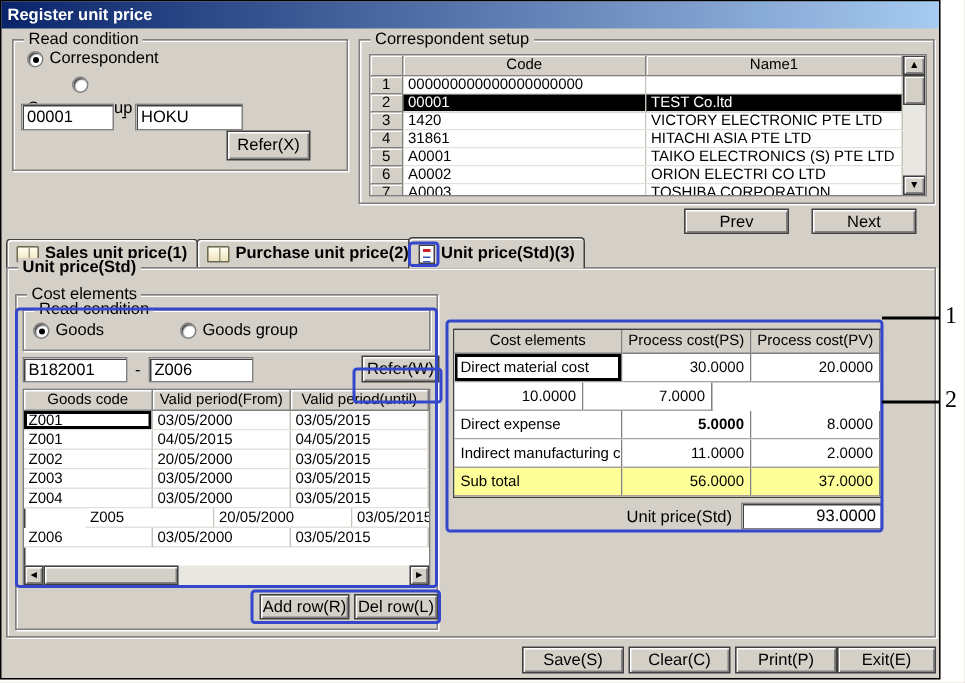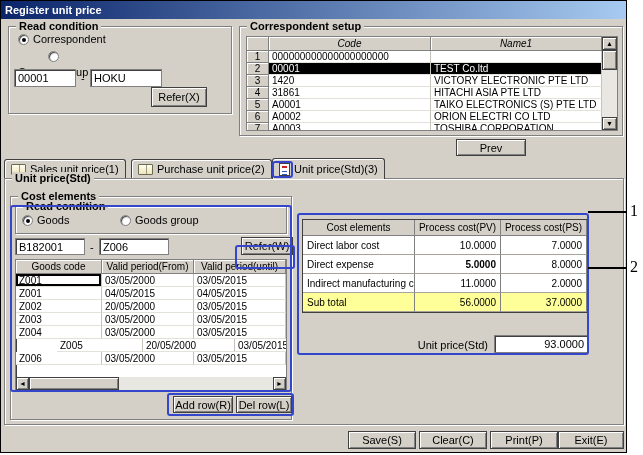--- a/index.html
+++ b/index.html
@@ -5,21 +5,21 @@
   * { margin:0; padding:0; box-sizing:border-box; }
   body { font-family:"Liberation Sans","DejaVu Sans",sans-serif; }
   .screen { position:relative; width:643px; height:455px; background:#ffffff; overflow:hidden; font-size:11px; color:#000; }
   .dialog { position:absolute; left:0; top:0; width:627px; height:453px; border:1px solid #000; background:#d4d0c8; }
 
   .titlebar { position:absolute; left:0; top:0; right:0; height:18px;
     background:linear-gradient(90deg,#0a246a,#a6caf0);
     color:#fff; font-weight:bold; font-size:11px; display:flex; align-items:center; padding-left:4px; }
 
   .group { position:absolute; border:1px solid #808080; box-shadow:1px 1px 0 #fff, inset 1px 1px 0 #fff; }
-  .glabel { position:absolute; top:-7px; left:7px; background:#d4d0c8; padding:0 3px; font-size:11px; line-height:12px; white-space:nowrap;font-weight:bold; }
+  .glabel { position:absolute; top:-7px; left:7px; background:#d4d0c8; padding:0 3px; font-size:11px; line-height:12px; white-space:nowrap; }
 
   .btn { position:absolute; background:#d4d0c8; border:1px solid #404040;
     box-shadow:inset 1px 1px 0 #fff, inset -1px -1px 0 #808080;
     display:flex; align-items:center; justify-content:center; font-size:11px; cursor:default; white-space:nowrap; }
 
   .tin { position:absolute; background:#fff; border:1px solid #808080;
     box-shadow:inset 1px 1px 0 #404040, inset -1px -1px 0 #fff;
     font-family:inherit; font-size:11px; padding:0 3px; }
 
   .radio { position:absolute; display:flex; align-items:center; gap:4px; }
@@ -47,21 +47,21 @@
     display:flex; align-items:center; justify-content:center; font-size:7px; line-height:1; flex:0 0 auto; }
   .sb.v { width:15px; height:13px; }
   .sb.h { width:13px; height:13px; }
   .strack { flex:1; position:relative; }
   .sthumb { position:absolute; background:#d4d0c8; border:1px solid #404040;
     box-shadow:inset 1px 1px 0 #fff, inset -1px -1px 0 #808080; }
 
   .tab { position:absolute; top:1px; height:19px; background:#d4d0c8;
     border:1px solid #404040; border-bottom:none; border-radius:3px 3px 0 0;
     box-shadow:inset 1px 1px 0 #fff; display:flex; align-items:center; gap:4px; padding:0 6px;
-    font-weight:normal; font-size:11px; white-space:nowrap; }
+    font-weight:bold; font-size:11px; white-space:nowrap; }
   .tab.active { top:0; height:21px; z-index:6; }
 
   .book-icon { width:15px; height:11px; background:linear-gradient(180deg,#fffef0,#efe4bc);
     border:1px solid #6b6b50; border-radius:1px; position:relative; flex:0 0 auto; }
   .book-icon::after { content:""; position:absolute; left:50%; top:0; bottom:0; width:1px; background:#9a9a80; }
   .page-icon { width:11px; height:13px; background:#fff; border:1px solid #404040; position:relative; flex:0 0 auto; }
   .page-icon::before { content:""; position:absolute; left:2px; top:2px; right:2px; height:2px; background:#cc2222; }
   .page-icon::after { content:""; position:absolute; left:2px; top:7px; right:2px; height:1px; background:#3355bb; box-shadow:0 3px 0 #3355bb; }
 
   .cost-table { position:absolute; border:1px solid #404040; background:#fff; }
@@ -105,21 +105,21 @@
       <span class="lbl" style="left:72px; top:45px;">-</span>
       <input class="tin" style="left: 81px; top: 42px; width: 72px; height: 18px;" readonly="" value="HOKU">
       <div class="btn" style="left:142px; top:60px; width:56px; height:20px;">
         <span>Refer(X)</span>
       </div>
     </div>
 
     <div class="group" style="left:238px; top:25px; width:384px; height:110px;">
       <span class="glabel">Correspondent setup</span>
       <div class="grid" style="left:6px; top:9px; width:372px; height:95px;">
-        <div class="grid-head" style="width:356px;font-style:italic;">
+        <div class="grid-head" style="width:356px;">
           <span class="hcell" style="width:22px;"></span>
           <span class="hcell" style="width:162px;">Code</span>
           <span class="hcell" style="width:171px;">Name1</span>
         </div>
         <div>
 
             <div class="grid-row corr-row" style="height:12px; width:355px;">
               <span class="cell numcell" style="width:22px; height:12px;">1</span>
               <span class="cell c-data" style="width:162px; height:12px;">000000000000000000000</span>
               <span class="cell c-data" style="width:171px; height:12px;"></span>
@@ -166,20 +166,23 @@
           <span class="strack">
             <span class="sthumb" style="left:0; right:0; top:0; height:20px;"></span>
           </span>
           <span class="sb v">▼</span>
         </div>
       </div>
     </div>
     <div class="btn" style="left:455px; top:138px; width:70px; height:17px;">
       <span>Prev</span>
     </div>
+    <div class="btn" style="left:540px; top:138px; width:70px; height:17px;">
+      <span>Next</span>
+    </div>
 
     <div style="position:absolute; left:3px; top:157px; width:620px; height:21px;">
       <div class="tab" style="left:0;">
         <span class="book-icon"></span>
         <span>Sales unit price(1)</span>
       </div>
       <div class="tab" style="left:127px;">
         <span class="book-icon"></span>
         <span>Purchase unit price(2)</span>
       </div>
@@ -278,28 +281,32 @@
           <span>Add row(R)</span>
         </div>
         <div class="btn" style="left:225px; top:199px; width:56px; height:17px;">
           <span>Del row(L)</span>
         </div>
       </div>
 
       <div class="cost-table" style="left:297px; top:40px; width:286px;">
         <div class="ct-head">
           <span class="ct-hcell" style="width:112px;">Cost elements</span>
+          <span class="ct-hcell" style="width:86px;">Process cost(PS)</span>
           <span class="ct-hcell" style="width:86px;">Process cost(PV)</span>
-          <span class="ct-hcell" style="width:86px;">Process cost(PS)</span>
         </div>
         <div>
 
-
             <div class="ct-row">
-              <span class="ct-cell" style="width:112px;">Direct labor cost</span>
+              <span class="ct-cell focus" style="width:112px;">Direct material cost</span>
+              <span class="ct-cell num" style="width:86px;">30.0000</span>
+              <span class="ct-cell num" style="width:86px;">20.0000</span>
+            </div>
+
+            <div class="ct-row">
               <span class="ct-cell num" style="width:86px;">10.0000</span>
               <span class="ct-cell num" style="width:86px;">7.0000</span>
             </div>
 
             <div class="ct-row">
               <span class="ct-cell" style="width:112px;">Direct expense</span>
               <span class="ct-cell num" style="width:86px;font-weight:bold;">5.0000</span>
               <span class="ct-cell num" style="width:86px;">8.0000</span>
             </div>
 

